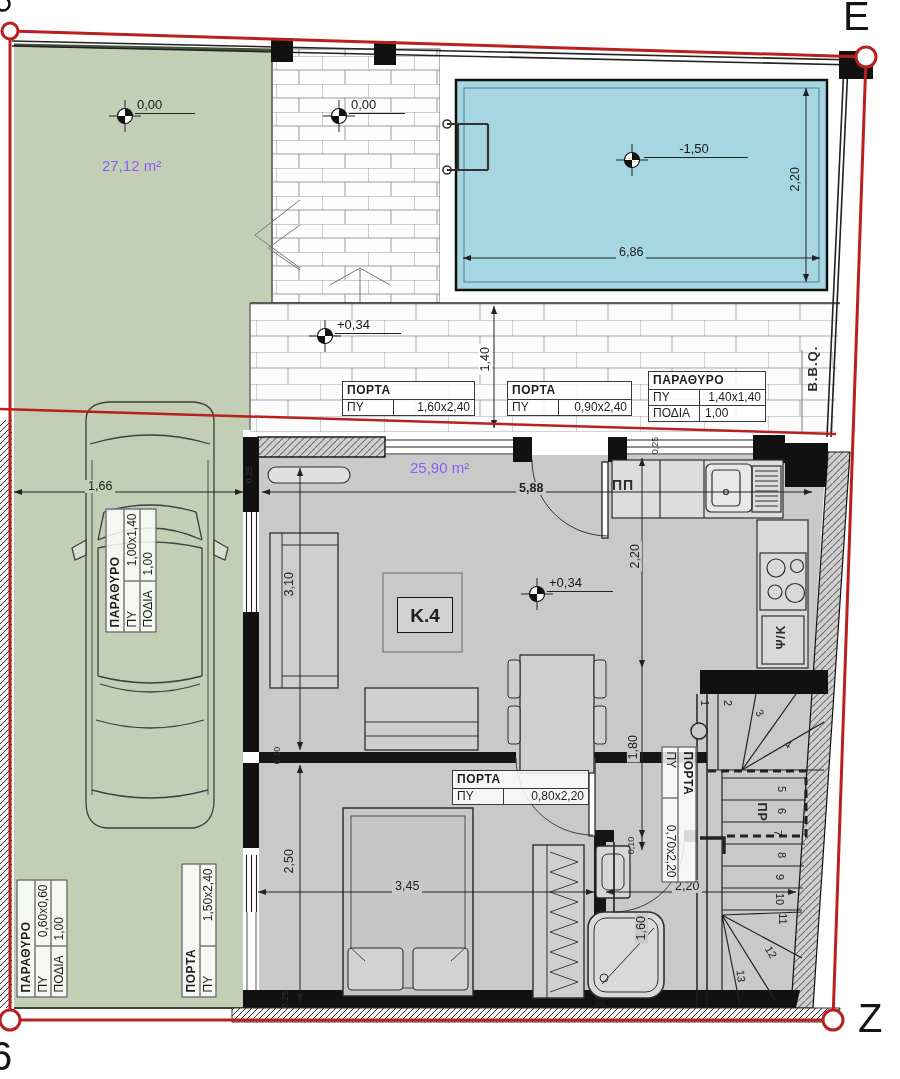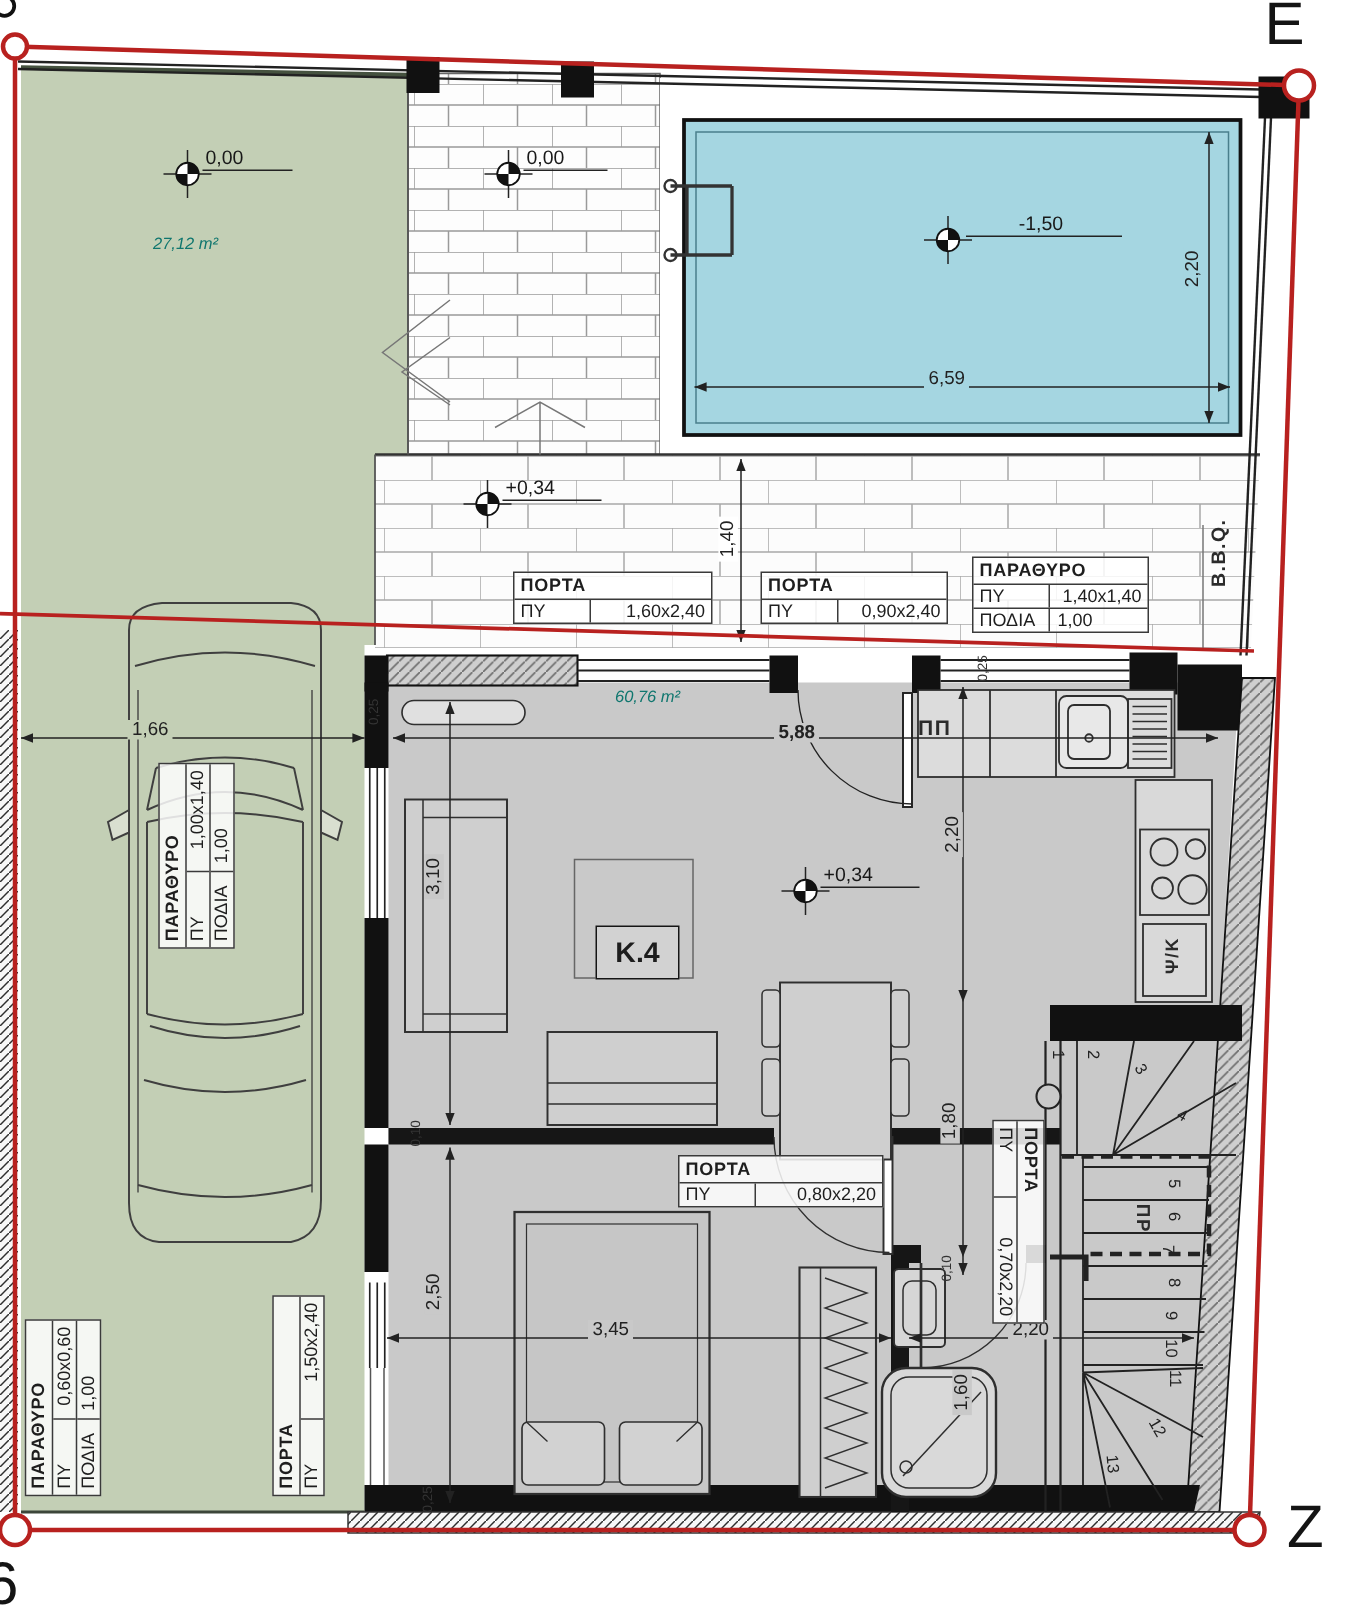--- a/index.html
+++ b/index.html
@@ -1,33 +1,33 @@
 <!DOCTYPE html>
 <html><head>
 <meta charset="utf-8">
 <style>
   html,body{margin:0;padding:0;background:#fff;}
   #plan{position:relative;width:900px;height:1079px;overflow:hidden;background:#fff;
         font-family:"Liberation Sans",sans-serif;color:#1d1d1d;}
   #plan svg{position:absolute;left:0;top:0;}
   .t{position:absolute;line-height:1;white-space:nowrap;}
   .corner{font-size:40px;color:#141414;}
-  .area{font-size:11px;color:#0f766e;font-style:italic;}
+  .area{font-size:15px;color:#8b5cf6;}
   .elev{font-size:13px;color:#181818;border-bottom:1.6px solid #222;padding:0 6px 2px 2px;}
   .dim{font-size:12.5px;color:#222;padding:0 3px;}
   .sdim{font-size:9px;color:#333;padding:0 1px;}
   .bg-floor{background:#c9c9c9;}
   .bg-green{background:#c3cfb5;}
   .bg-pool{background:#a5d6e1;}
   .bg-white{background:#fff;}
   .rot{transform:rotate(-90deg);transform-origin:center;}
   .rotcw{transform:rotate(90deg);transform-origin:center;}
   .ann{font-size:13px;font-weight:bold;color:#2b2b2b;letter-spacing:1px;}
   .k4{border:1.8px solid #151515;background:#d2d2d2;font-weight:bold;font-size:19px;
-      display:flex;align-items:center;justify-content:center;margin-top:20px;}
+      display:flex;align-items:center;justify-content:center;}
   .sched{position:absolute;border:1.4px solid #3a3a3a;background:rgba(255,255,255,.84);
          font-size:12px;color:#1e1e1e;}
   .sched .st{font-weight:bold;padding:1px 0 1px 4px;border-bottom:1px solid #3a3a3a;height:15px;line-height:15px;letter-spacing:.5px;}
   .sched .sr{display:flex;height:15px;line-height:15px;border-bottom:1px solid #3a3a3a;}
   .sched .sr:last-child{border-bottom:none;}
   .sched .sl{width:46px;padding-left:4px;border-right:1px solid #3a3a3a;}
   .sched .sv{flex:1;text-align:right;padding-right:4px;}
   .sched .sv.lft{text-align:left;padding-left:5px;}
   .sn{position:absolute;font-size:11px;color:#222;transform-origin:center;}
 </style>
@@ -263,37 +263,37 @@
     <circle cx="10" cy="1020" r="10" fill="#fff" stroke-width="3"></circle>
   </g>
   <circle cx="3" cy="4" r="6.5" fill="none" stroke="#111" stroke-width="2.5"></circle>
 </svg>
 
 <div class="t corner" style="left:843px;top:-4px;">E</div>
 <div class="t corner" style="left:858px;top:998px;">Z</div>
 <div class="t corner" style="left:-10px;top:1036px;">6</div>
 
 <div class="t area" style="left:102px;top:158px;">27,12 m²</div>
-<div class="t area" style="left:410px;top:460px;">60,76 m²</div>
+<div class="t area" style="left:410px;top:460px;">25,90 m²</div>
 <div class="t k4" style="left:397px;top:597px;width:54px;height:34px;">K.4</div>
 
 <div class="t elev" style="left:135px;top:98px;min-width:52px;">0,00</div>
 <div class="t elev" style="left:349px;top:98px;min-width:48px;">0,00</div>
 <div class="t elev" style="left:644px;top:142px;min-width:96px;text-align:center;">-1,50</div>
 <div class="t elev" style="left:335px;top:318px;min-width:58px;">+0,34</div>
 <div class="t elev" style="left:547px;top:576px;min-width:58px;">+0,34</div>
 
 <div class="t ann rot" style="left:772px;top:362px;width:80px;text-align:center;">B.B.Q.</div>
 <div class="t ann" style="left:612px;top:478px;font-size:14px;">ΠΠ</div>
 <div class="t ann rot" style="left:761px;top:631px;width:40px;text-align:center;font-size:12px;">Ψ/Κ</div>
 <div class="t ann rotcw" style="left:747px;top:806px;width:30px;text-align:center;font-size:12.5px;">ΠΡ</div>
 
 <div class="t dim bg-green" style="left:85px;top:480px;">1,66</div>
 <div class="t dim bg-floor" style="left:516px;top:482px;font-weight:bold;">5,88</div>
-<div class="t dim bg-pool" style="left:616px;top:246px;">6,59</div>
+<div class="t dim bg-pool" style="left:616px;top:246px;">6,86</div>
 <div class="t dim bg-pool rot" style="left:780px;top:173px;">2,20</div>
 <div class="t dim bg-white rot" style="left:470px;top:353px;">1,40</div>
 <div class="t dim bg-floor rot" style="left:274px;top:578px;">3,10</div>
 <div class="t dim bg-floor rot" style="left:620px;top:550px;">2,20</div>
 <div class="t dim bg-floor rot" style="left:618px;top:741px;">1,80</div>
 <div class="t dim bg-floor rot" style="left:274px;top:855px;">2,50</div>
 <div class="t dim bg-floor" style="left:392px;top:880px;">3,45</div>
 <div class="t dim bg-floor" style="left:672px;top:880px;">2,20</div>
 <div class="t dim bg-floor rot" style="left:626px;top:922px;">1,60</div>
 

